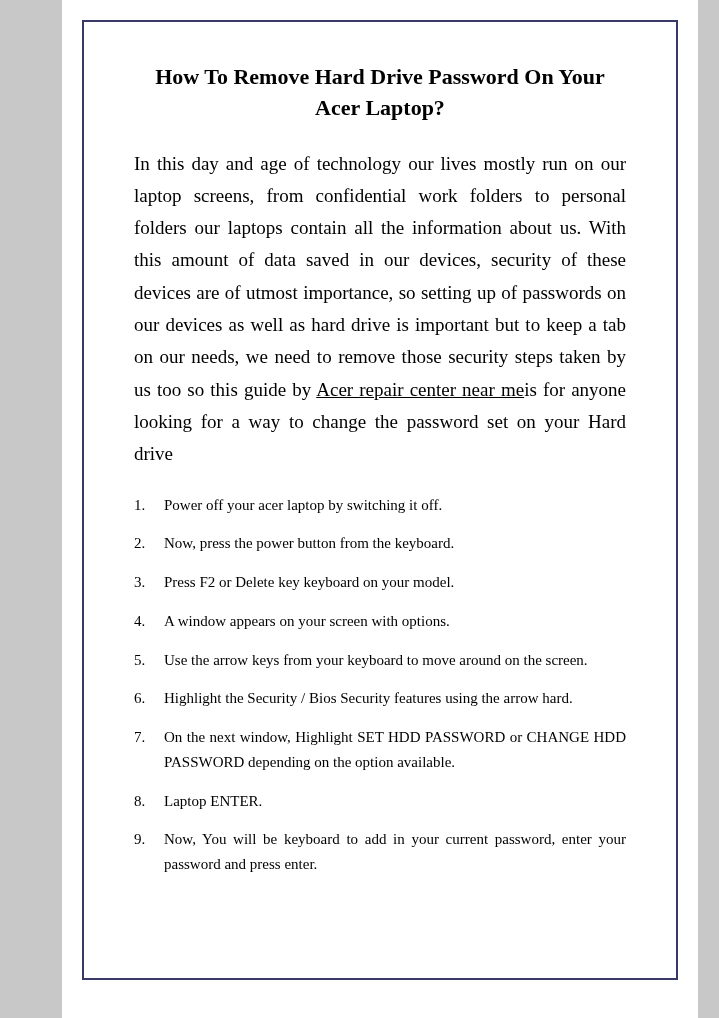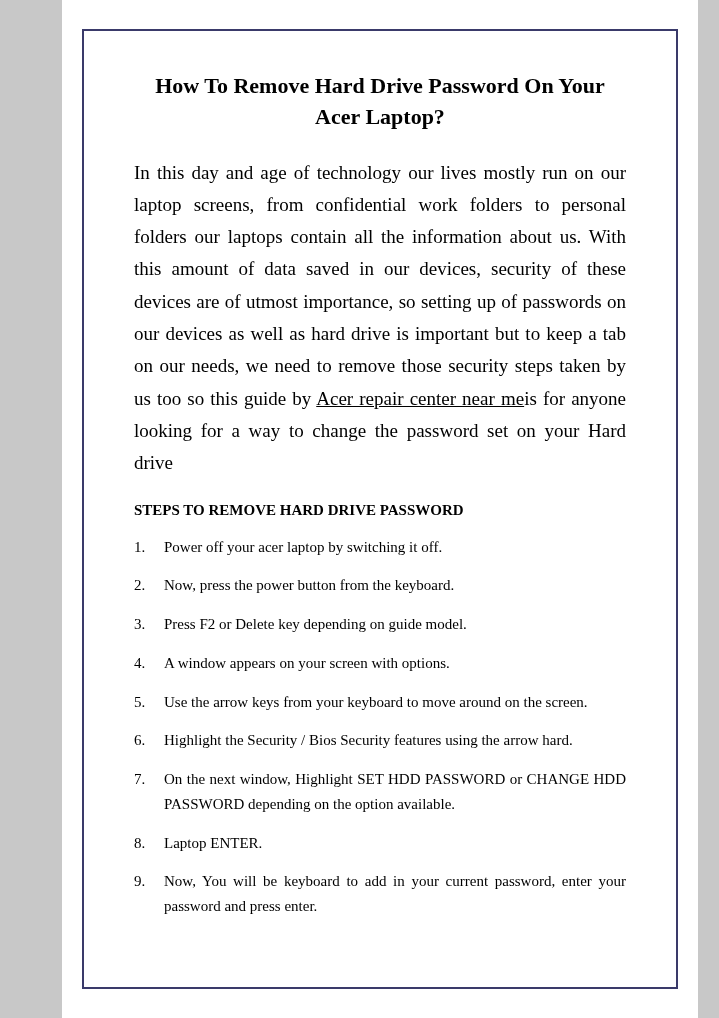--- a/index.html
+++ b/index.html
@@ -16,21 +16,21 @@
       min-height: 100vh;
       font-family: Georgia, 'Times New Roman', serif;
     }
 
     .page-container {
       width: 636px;
       min-height: 1018px;
       background: #ffffff;
       display: flex;
       justify-content: center;
-      align-items: center;
+      align-items: flex-start;
       padding: 20px;
       margin-left: 41px;
     }
 
     .card {
       width: 650px;
       min-height: 960px;
       border: 2px solid #3a3a6a;
       padding: 40px 50px;
       background: #ffffff;
@@ -103,34 +103,33 @@
 
 <div class="page-container">
   <div class="card">
 
     <h1 class="title">How To Remove Hard Drive Password On Your Acer Laptop?</h1>
 
     <p class="intro-paragraph">
       <span>In this day and age of technology our lives mostly run on our laptop screens, from confidential work folders to personal folders our laptops contain all the information about us. With this amount of data saved in our devices, security of these devices are of utmost importance, so setting up of passwords on our devices as well as hard drive is important but to keep a tab on our needs, we need to remove those security steps taken by us too so this guide by </span><a href="#">Acer repair center near me</a><span>is for anyone looking for a way to change the password set on your Hard drive</span>
     </p>
 
-    <div class="section-heading">STEPS TO REMOVE HARD DRIVE PASSWORD</div>
 
     <ol class="steps-list">
     <li>
           <span class="step-number">1.</span>
           <span class="step-text">Power off your acer laptop by switching it off.</span>
         </li>
         <li>
           <span class="step-number">2.</span>
           <span class="step-text">Now, press the power button from the keyboard.</span>
         </li>
         <li>
           <span class="step-number">3.</span>
-          <span class="step-text">Press F2 or Delete key depending on guide model.</span>
+          <span class="step-text">Press F2 or Delete key keyboard on your model.</span>
         </li>
         <li>
           <span class="step-number">4.</span>
           <span class="step-text">A window appears on your screen with options.</span>
         </li>
         <li>
           <span class="step-number">5.</span>
           <span class="step-text">Use the arrow keys from your keyboard to move around on the screen.</span>
         </li>
         <li>

